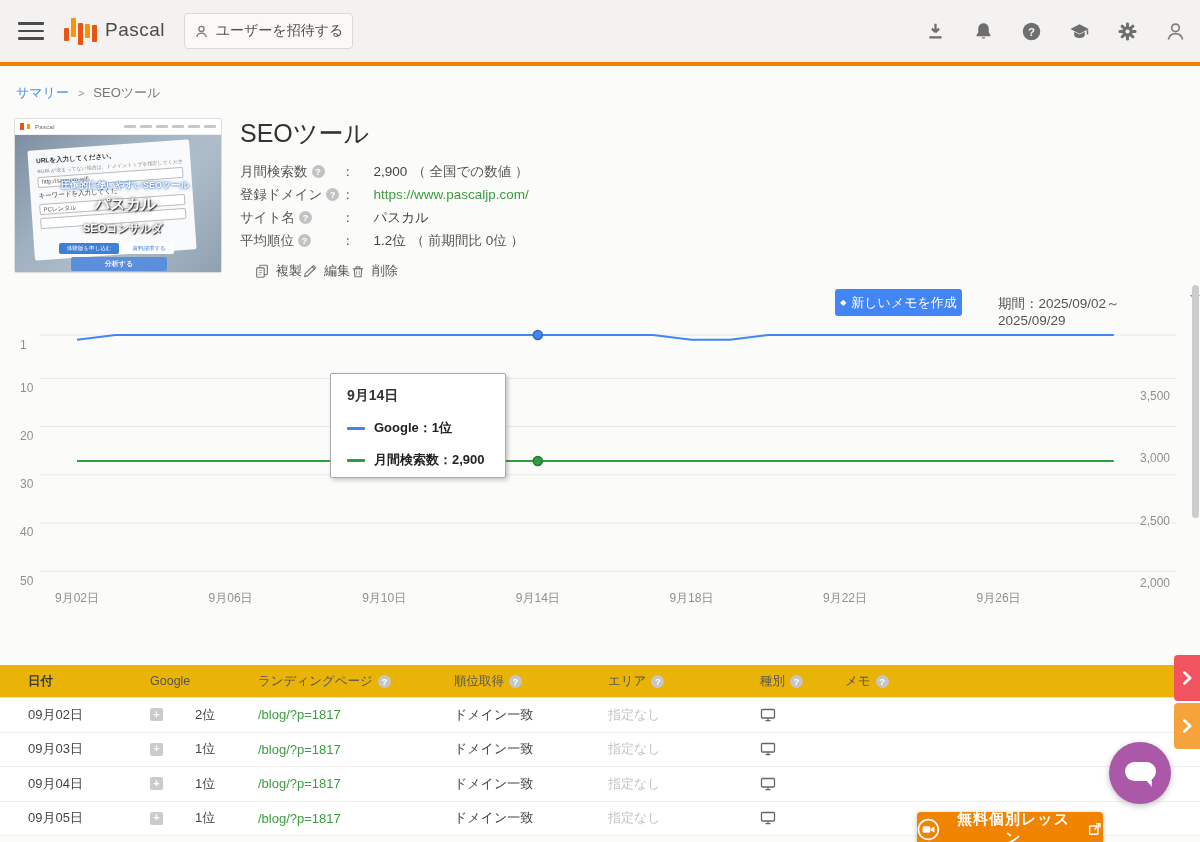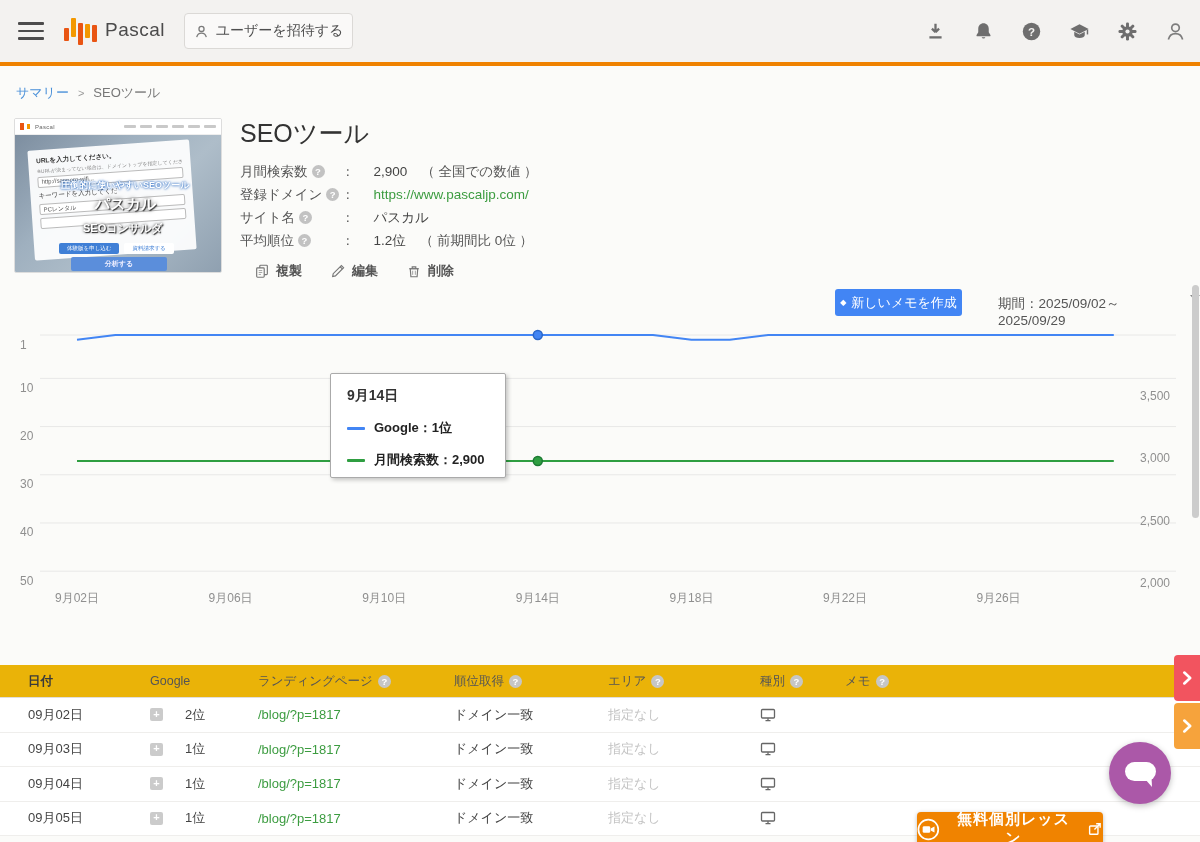--- a/index.html
+++ b/index.html
@@ -53,24 +53,24 @@
   .tb-white{background:#fff;color:#3f7fd6;font-size:5.5px;padding:2px 8px;border-radius:2px;}
   .thumb-analyze{position:absolute;left:56px;top:122px;width:96px;text-align:center;background:#5b8edb;color:#eef;font-size:7px;font-weight:bold;padding:2px 0;border-radius:2px;}
 
   .page-title{position:absolute;left:240px;top:117px;font-size:25px;color:#333;font-weight:400;}
   .details{position:absolute;left:240px;top:160px;}
   .detail-row{display:flex;align-items:center;height:23px;font-size:13.5px;color:#444;}
   .d-label{display:inline-flex;align-items:center;gap:4px;width:101px;color:#555;}
   .d-colon{color:#666;}
   .d-value{margin-left:19px;color:#444;}
   .d-value.green{color:#3c9c40;cursor:pointer;}
-  .d-note{margin-left:14px;color:#555;}
+  .d-note{margin-left:5px;color:#555;}
   .q-icon{display:inline-block;width:13px;height:13px;border-radius:50%;background:#c2c2c2;color:#fff;font-size:9.5px;font-weight:bold;line-height:13px;text-align:center;flex:0 0 13px;cursor:pointer;}
   .q-icon::after{content:"?";}
-  .actions{position:absolute;left:254px;top:262px;display:flex;gap:28px;font-weight:bold;}
+  .actions{position:absolute;left:254px;top:262px;display:flex;}
   .action{display:flex;align-items:center;gap:6px;font-size:13px;color:#555;cursor:pointer;}
   .action svg{display:block;}
 
   
   .memo-btn{position:absolute;left:835px;top:289px;width:127px;height:27px;background:#4285f4;border-radius:3px;color:#fff;font-size:13px;display:flex;align-items:center;justify-content:center;gap:5px;cursor:pointer;}
   .memo-diamond{font-size:8px;}
   .period{position:absolute;left:998px;top:295px;font-size:13.5px;color:#555;display:flex;gap:8px;cursor:pointer;}
   .caret{width:0;height:0;border-left:5px solid transparent;border-right:5px solid transparent;border-top:6px solid #8b8b8b;}
 
   
@@ -87,21 +87,21 @@
   .t-head{position:relative;height:33px;background:#eab308;border-bottom:1px solid #e0dedc;font-size:12.5px;color:#555;}
   .t-cell{position:absolute;top:0;height:100%;display:flex;align-items:center;gap:5px;}
   .t-head .q-icon{width:13px;height:13px;background:#c6c6c6;}
   .c0{left:28px;} .c1{left:150px;} .c2{left:258px;} .c3{left:454px;} .c4{left:608px;} .c5{left:760px;} .c6{left:845px;}
   .hd-bold{font-weight:bold;color:#3a3a3a;}
   .t-row{position:relative;height:34.5px;background:#fff;border-bottom:1px solid #efeeec;font-size:13px;color:#444;}
   .cell-link{color:#3c9c40;cursor:pointer;}
   .cell-gray{color:#c4c4c4;}
   .plus{display:inline-flex;width:13px;height:13px;background:#cbcbcb;border-radius:2px;color:#fff;font-size:11px;font-weight:bold;align-items:center;justify-content:center;cursor:pointer;line-height:1;}
   .plus::before{content:"+";margin-top:-1px;}
-  .g-rank{margin-left:17px;}
+  .g-rank{margin-left:27px;}
 
   
   .side-tab{position:absolute;left:1174px;width:26px;height:46px;border-radius:4px 0 0 4px;display:flex;align-items:center;justify-content:center;cursor:pointer;}
   .tab-red{top:655px;background:#f2545f;}
   .tab-orange{top:703px;background:#f6a33c;}
   .chat-fab{position:absolute;left:1109px;top:742px;width:62px;height:62px;border-radius:50%;background:#ab58a8;cursor:pointer;box-shadow:0 2px 6px rgba(0,0,0,.25);}
   .lesson-btn{position:absolute;left:917px;top:812px;width:186px;height:34px;background:#f08300;border-radius:4px;color:#fff;display:flex;align-items:center;justify-content:center;gap:10px;font-size:15px;font-weight:bold;letter-spacing:1px;cursor:pointer;box-shadow:0 1px 4px rgba(0,0,0,.25);}
   .scroll-thumb{position:absolute;left:1192px;top:285px;width:7px;height:233px;background:#ccc;border-radius:4px;cursor:pointer;}
 </style>
 </head>

